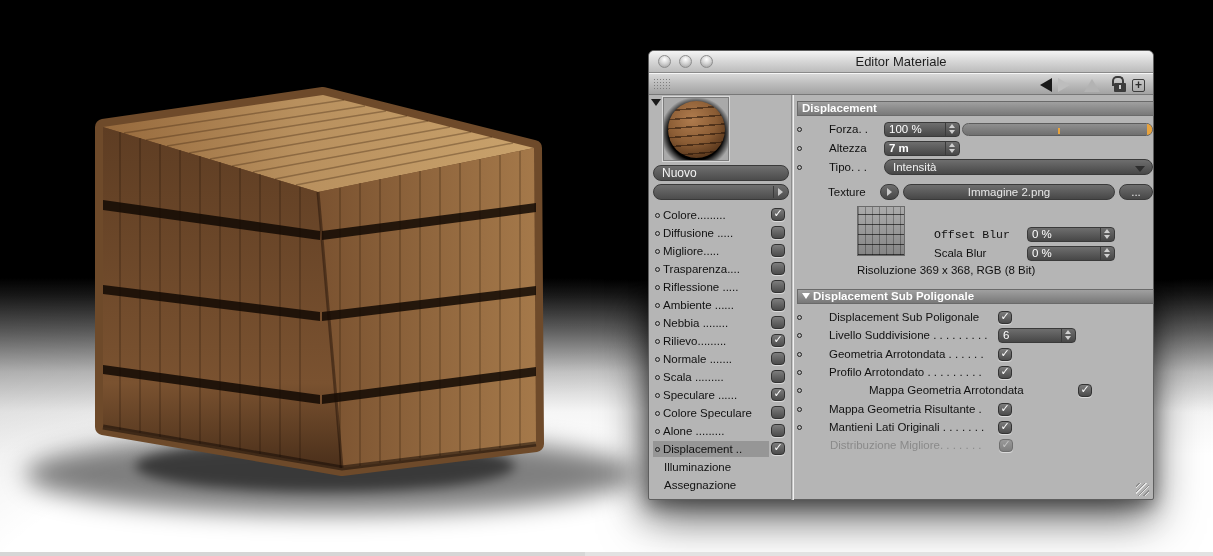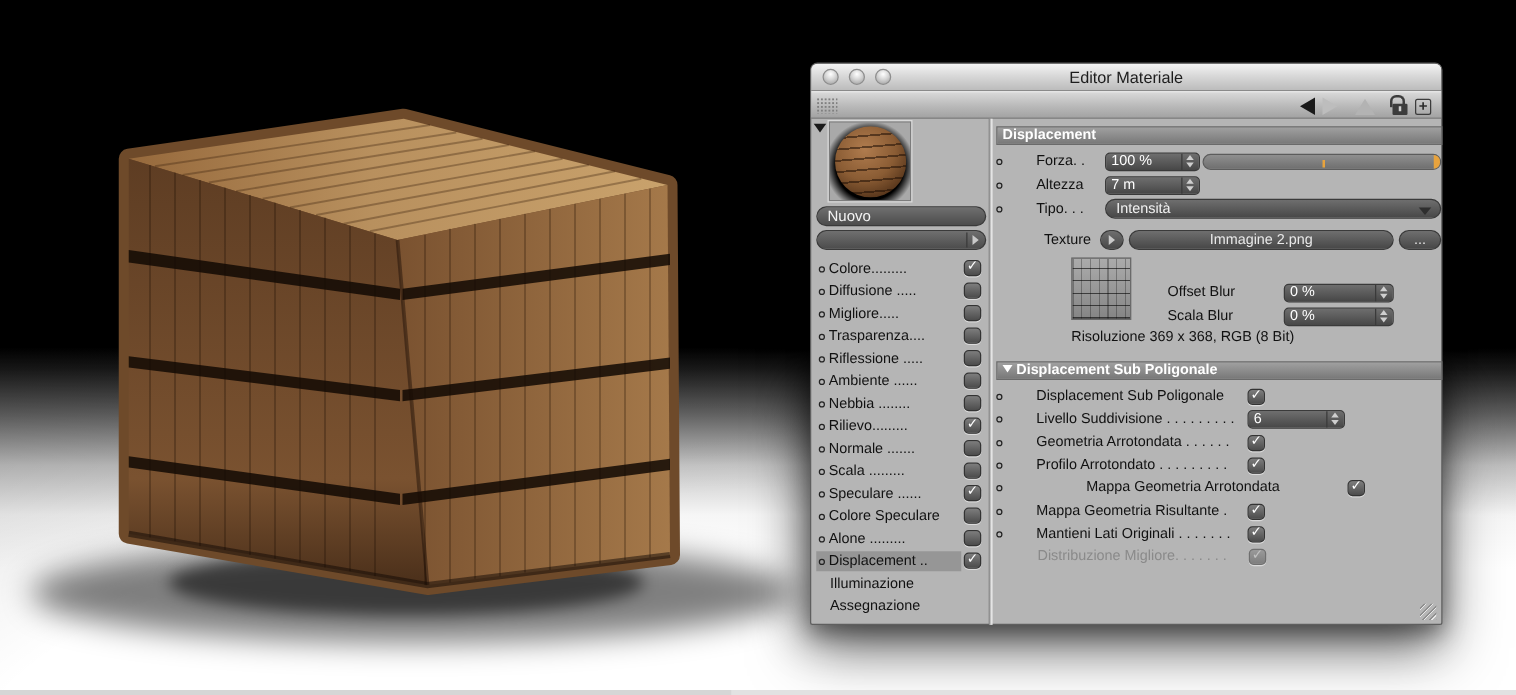--- a/index.html
+++ b/index.html
@@ -381,51 +381,51 @@
           </span>
           <span class="slider" style="margin-left:2px;flex:1;">
             <span class="center-tick"></span>
             <span class="handle"></span>
           </span>
         </div>
 
         <div class="row" style="left:3px;top:45px;">
           <span class="bullet"></span>
           <span class="lab" style="width:55px;">Altezza</span>
-          <span class="field" style="width:76px;">
+          <span class="field" style="width:76px;font-weight:bold;">
             <span class="val">7 m</span>
             <span class="spin">
                 <i class="up"></i>
                 <i class="dn"></i>
               </span>
           </span>
         </div>
 
         <div class="row" style="left:3px;top:64px;width:356px;">
           <span class="bullet"></span>
           <span class="lab" style="width:55px;">Tipo. . .</span>
           <span class="dropdown" style="flex:1;">
             <span>Intensità</span>
             <span class="dar"></span>
           </span>
         </div>
 
-        <div class="row" style="left:10px;top:89px;width:349px;text-align:center;">
+        <div class="row" style="left:10px;top:89px;width:349px;">
           <span class="lab" style="width:52px;">Texture</span>
           <span class="pillbtn texbtn">
               <i></i>
             </span>
           <span class="pillbtn" style="flex:1;margin:0 4px;">Immagine 2.png</span>
           <span class="pillbtn" style="width:34px;">...</span>
         </div>
 
         <div class="thumb" style="left:63px;top:111px;"></div>
 
         <div class="row" style="left:116px;top:131px;width:243px;">
-          <span class="lab" style="width:93px;">Offset Blur</span>
+          <span class="lab" style="width:93px;font-family:Liberation Mono, monospace;">Offset Blur</span>
           <span class="field" style="width:88px;">
             <span class="val">0 %</span>
             <span class="spin">
                 <i class="up"></i>
                 <i class="dn"></i>
               </span>
           </span>
         </div>
         <div class="row" style="left:116px;top:150px;width:243px;">
           <span class="lab" style="width:93px;">Scala Blur</span>

